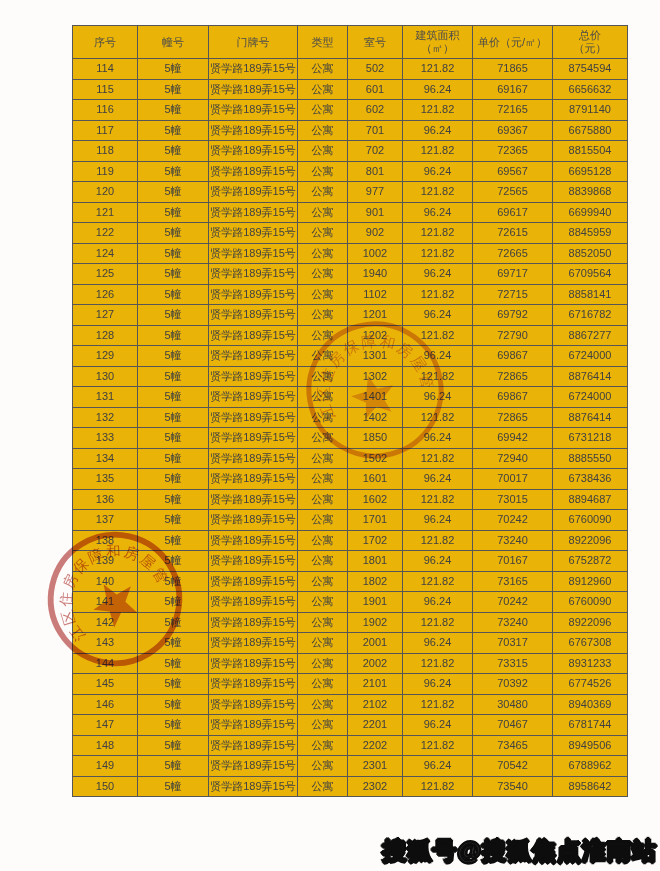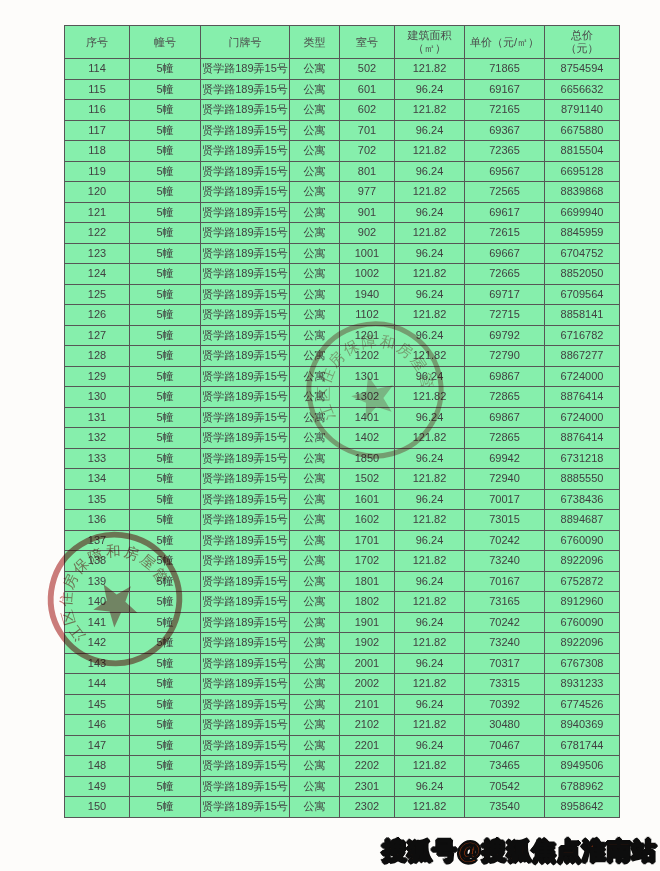--- a/index.html
+++ b/index.html
@@ -4,43 +4,43 @@
 <style>
   html,body{margin:0;padding:0;}
   body{
     width:660px;height:871px;position:relative;overflow:hidden;
     background:#fdfcfa;
     font-family:"Liberation Sans","DejaVu Sans",sans-serif;
   }
   .sheet{position:absolute;inset:0;}
   
   table.price{
-    position:absolute;left:64px;top:25px;width:555px;
+    position:absolute;left:72px;top:25px;width:555px;
     border-collapse:collapse;table-layout:fixed;
-    background:#86efac;
+    background:#eab308;
   }
   table.price th,table.price td{
     border:1px solid #565656;
     padding:0;margin:0;
     text-align:center;vertical-align:middle;
     color:#414141;
     font-size:11px;line-height:1.15;
     overflow:hidden;white-space:pre-line;
   }
   table.price th{height:32px;font-weight:normal;color:#4a4a4a;}
   table.price td{height:19.5px;font-weight:normal;}
   table.price{border:1.5px solid #3f3f3f;}
   
   .stamp{position:absolute;pointer-events:none;mix-blend-mode:multiply;filter:blur(0.5px);}
   .stamp svg{overflow:visible;}
   
   .watermark{
     position:absolute;right:3px;bottom:4px;
     font-size:24px;font-weight:bold;letter-spacing:1px;
-    color:#c2410c;
+    color:#404040;
     -webkit-text-stroke:1.4px #0d0d0d;
     text-shadow:
       -2px 0 0 #0d0d0d, 2px 0 0 #0d0d0d, 0 -2px 0 #0d0d0d, 0 2px 0 #0d0d0d,
       -1px -1px 0 #0d0d0d, 1px -1px 0 #0d0d0d, -1px 1px 0 #0d0d0d, 1px 1px 0 #0d0d0d;
     white-space:nowrap;
   }
 </style>
 </head>
 <body>
 
@@ -155,30 +155,20 @@
           <td>122</td>
           <td>5幢</td>
           <td>贤学路189弄15号</td>
           <td>公寓</td>
           <td>902</td>
           <td>121.82</td>
           <td>72615</td>
           <td>8845959</td>
         </tr>
         <tr>
-          <td>123</td>
-          <td>5幢</td>
-          <td>贤学路189弄15号</td>
-          <td>公寓</td>
-          <td>1001</td>
-          <td>96.24</td>
-          <td>69667</td>
-          <td>6704752</td>
-        </tr>
-        <tr>
           <td>124</td>
           <td>5幢</td>
           <td>贤学路189弄15号</td>
           <td>公寓</td>
           <td>1002</td>
           <td>121.82</td>
           <td>72665</td>
           <td>8852050</td>
         </tr>
         <tr>

